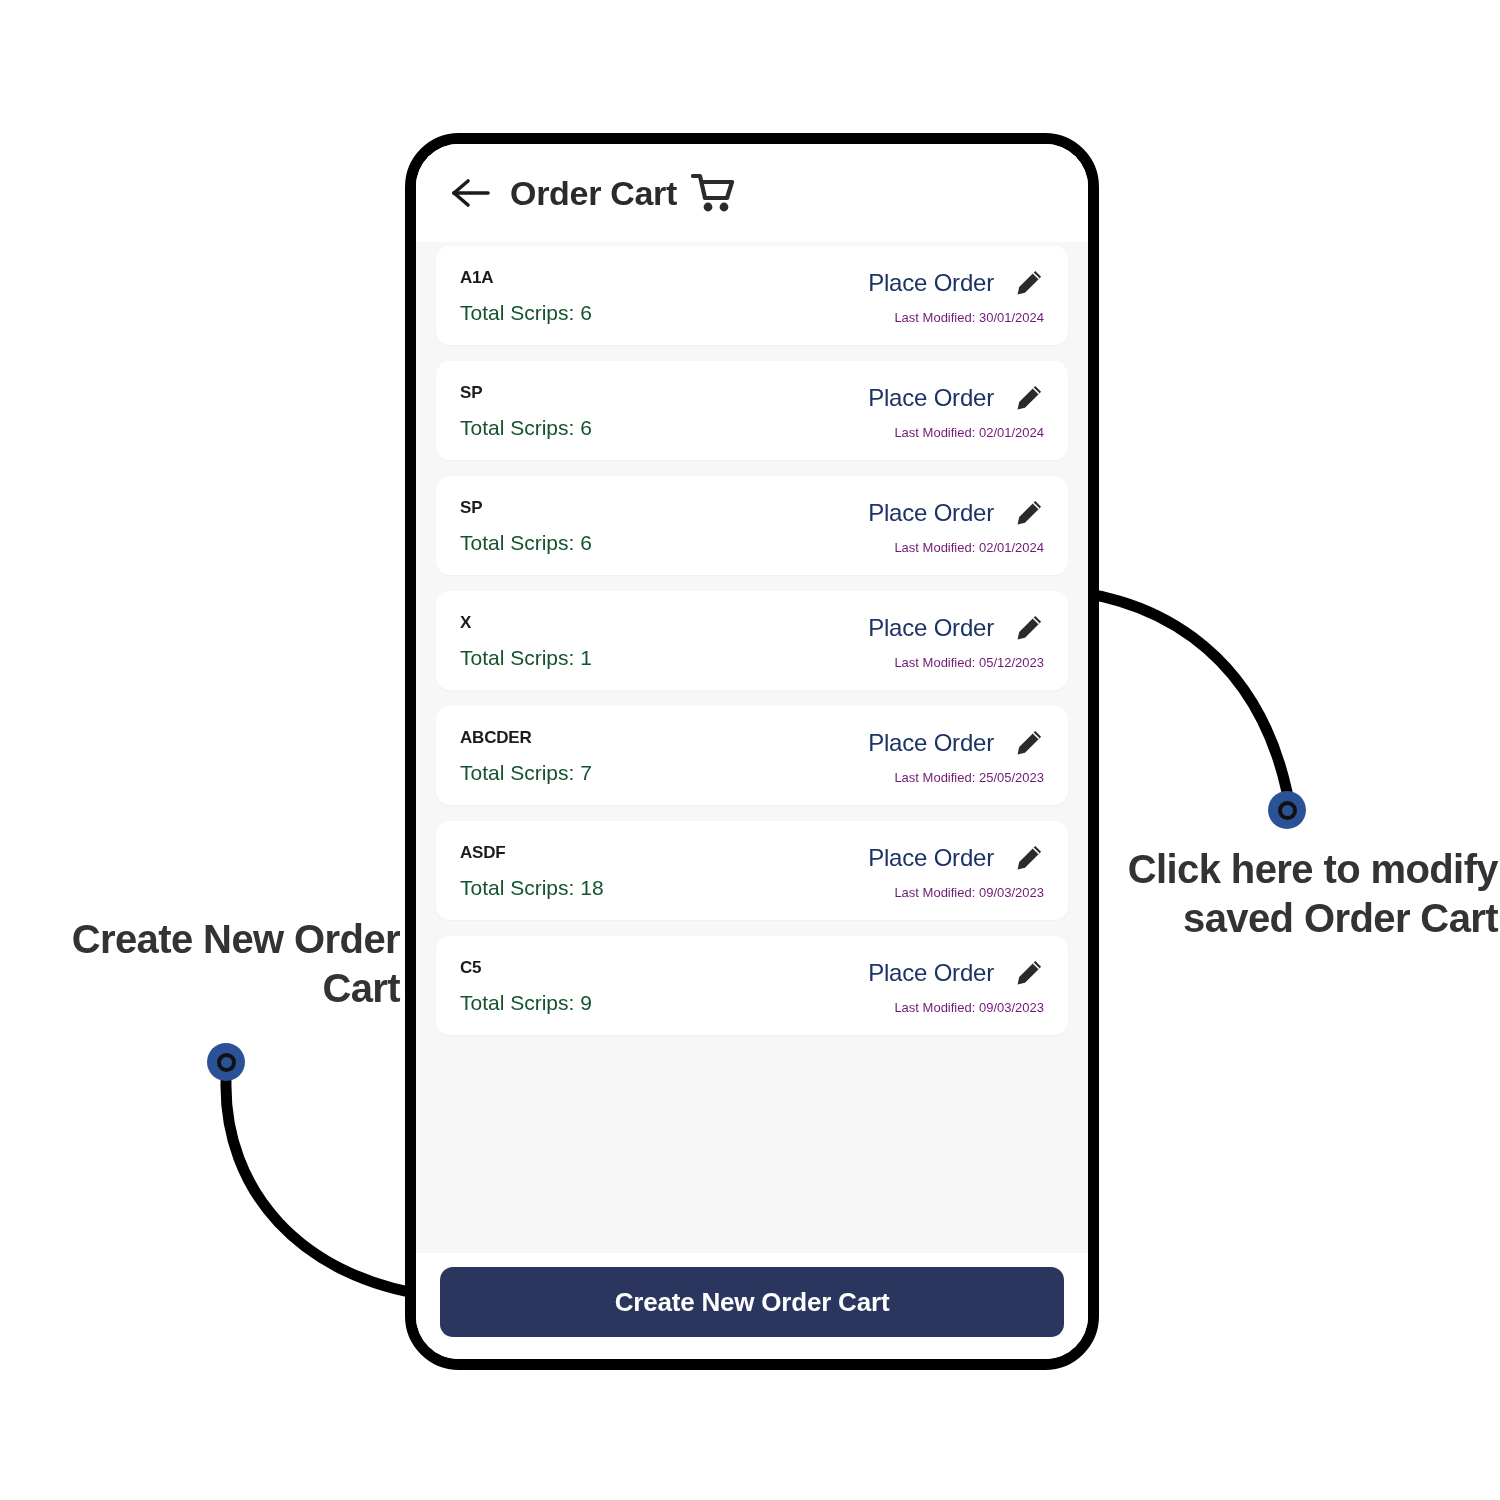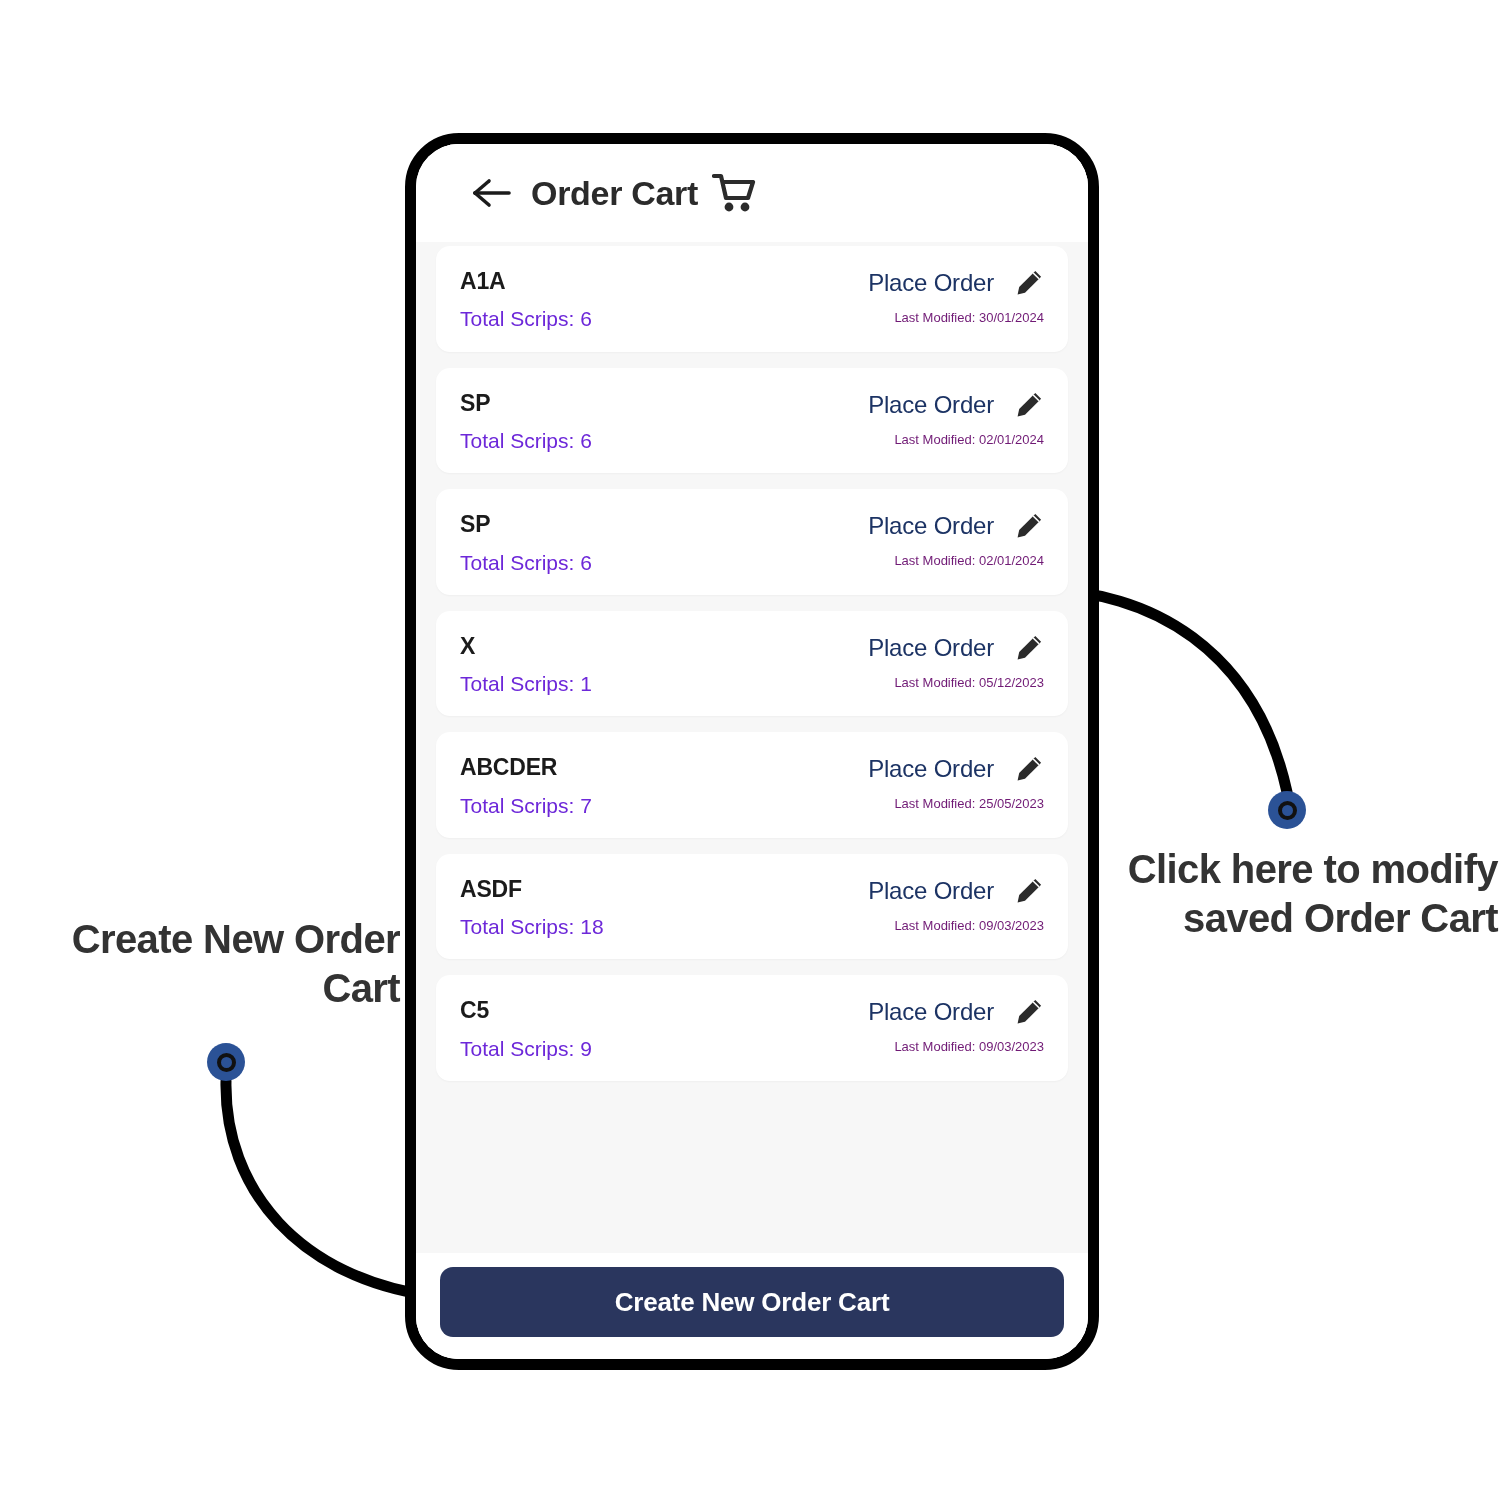--- a/index.html
+++ b/index.html
@@ -35,21 +35,20 @@
     display:flex; flex-direction:column;
   }
 
   
   .app-header {
     flex:0 0 auto;
     height:98px;
     display:flex; align-items:center;
     padding:0 0 0 32px;
     background:#ffffff;
-    margin-left:21px;
   }
   .back-btn {
     width:46px; height:46px;
     display:flex; align-items:center; justify-content:center;
     margin-right:16px;
     cursor:pointer;
   }
   .back-btn svg { display:block; }
   .app-title {
     font-size:34px;
@@ -79,30 +78,30 @@
   }
   .card-row {
     display:flex;
     align-items:flex-start;
     justify-content:space-between;
   }
   .card-left { display:flex; flex-direction:column; }
   .card-right { display:flex; flex-direction:column; align-items:flex-end; }
 
   .cart-name {
-    font-size:23px;
+    font-size:17px;
     font-weight:700;
     color:#1b1b1b;
     line-height:1.15;
     letter-spacing:-0.2px;
   }
   .cart-scrips {
     font-size:21px;
     font-weight:400;
-    color:#6d28d9;
+    color:#14532d;
     margin-top:13px;
     line-height:1.15;
   }
   .place-order-row {
     display:flex;
     align-items:center;
     gap:20px;
   }
   .place-order {
     font-size:24px;

